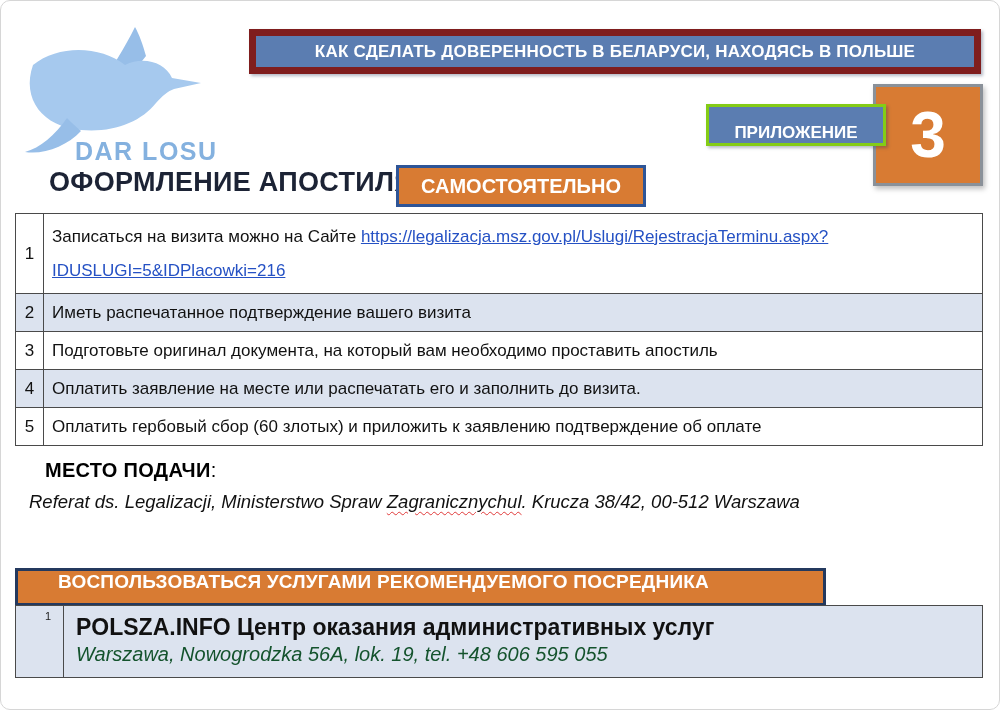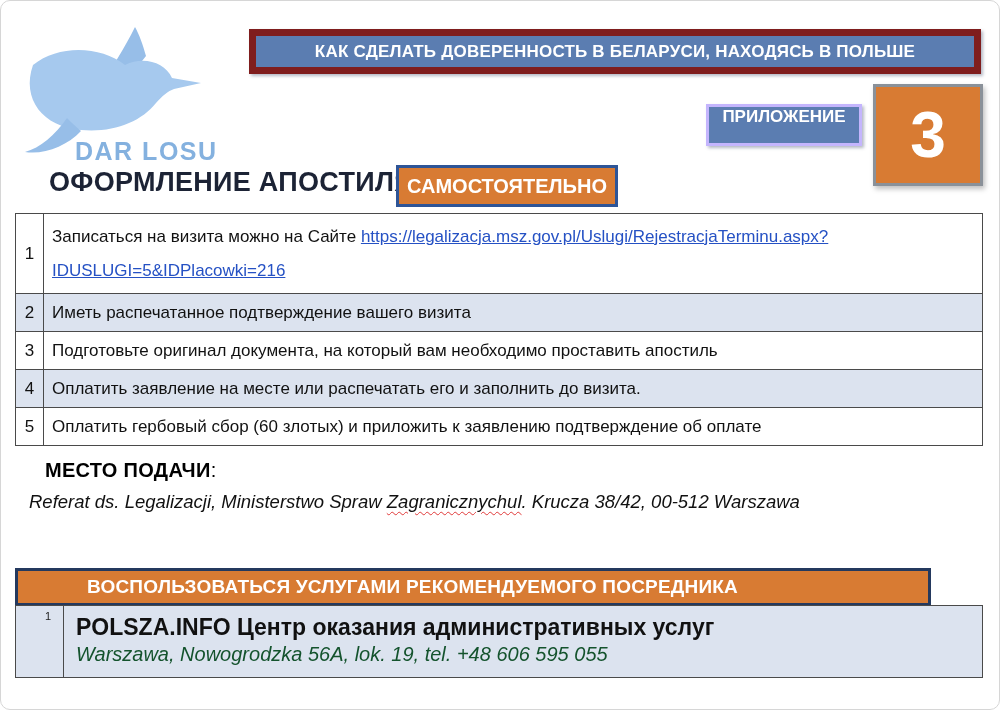--- a/index.html
+++ b/index.html
@@ -19,30 +19,30 @@
   .logo svg{position:absolute;left:0;top:0;}
   .logo-text{position:absolute;left:62px;top:118px;font-size:25px;font-weight:bold;
     color:#84B1DF;letter-spacing:1.5px;}
 
   
   .num-box{position:absolute;left:872px;top:83px;width:110px;height:102px;
     background:#D87B33;border:3px solid #8A9199;box-sizing:border-box;
     display:flex;align-items:center;justify-content:center;
     box-shadow:2px 3px 5px rgba(0,0,0,.25);}
   .num-box span{color:#ffffff;font-weight:bold;font-size:64px;}
-  .attach-box{position:absolute;left:705px;top:103px;width:156px;height:42px;
-    background:#5B7DB1;border:3px solid #c4b5fd;box-sizing:border-box;
-    display:flex;align-items:flex-start;justify-content:center;
+  .attach-box{position:absolute;left:705px;top:103px;width:180px;height:42px;
+    background:#5B7DB1;border:3px solid #84cc16;box-sizing:border-box;
+    display:flex;align-items:flex-end;justify-content:center;
     box-shadow:2px 2px 3px rgba(40,55,90,.35);z-index:2;}
   .attach-box span{color:#ffffff;font-weight:bold;font-size:17px;}
 
   
   .apostille-title{position:absolute;left:48px;top:166px;font-size:27px;font-weight:bold;
     color:#1C2335;letter-spacing:.3px;}
-  .self-badge{position:absolute;left:395px;top:164px;width:222px;height:42px;
+  .self-badge{position:absolute;left:395px;top:164px;width:250px;height:42px;
     background:#D87B33;border:3px solid #2E5597;box-sizing:border-box;
     display:flex;align-items:center;justify-content:center;}
   .self-badge span{color:#ffffff;font-weight:bold;font-size:20px;}
 
   
   .steps{position:absolute;left:14px;top:212px;width:968px;border-collapse:collapse;
     table-layout:fixed;}
   .steps td{border:1px solid #4a4a4a;font-size:17px;color:#111111;
     padding:4px 8px;vertical-align:middle;box-sizing:border-box;}
   .steps td.n{width:28px;text-align:center;padding:4px 2px;}
@@ -53,23 +53,23 @@
 
   
   .place-heading{position:absolute;left:28px;top:458px;font-size:20px;color:#000000;}
   .place-heading b{font-weight:bold;letter-spacing:.3px;margin-left:16px;}
   .address{position:absolute;left:28px;top:490px;font-size:18.5px;font-style:italic;
     color:#111111;}
   .misspelled{text-decoration-line:underline;text-decoration-style:wavy;
     text-decoration-color:#E03A3A;text-decoration-thickness:1px;text-underline-offset:3px;}
 
   
-  .broker-banner{position:absolute;left:14px;top:567px;width:916px;height:38px;
+  .broker-banner{position:absolute;left:14px;top:567px;width:811px;height:38px;
     background:#D87B33;border:3px solid #24395E;box-sizing:border-box;
-    display:flex;align-items:center;padding-left:29px;}
+    display:flex;align-items:flex-start;}
   .broker-banner span{color:#ffffff;font-weight:bold;font-size:19px;padding-left:40px;
     letter-spacing:.2px;}
   .broker{position:absolute;left:14px;top:604px;width:968px;border-collapse:collapse;
     table-layout:fixed;}
   .broker td{border:1px solid #4a4a4a;background:#DCE3EF;box-sizing:border-box;
     vertical-align:top;}
   .broker td.n{width:48px;text-align:right;padding:4px 12px 0 0;font-size:11px;color:#222;}
   .broker td.c{height:72px;padding:8px 10px 6px 12px;}
   .broker-name{font-size:23px;font-weight:bold;color:#111111;}
   .broker-details{font-size:20px;font-style:italic;color:#14532d;margin-top:2px;}

